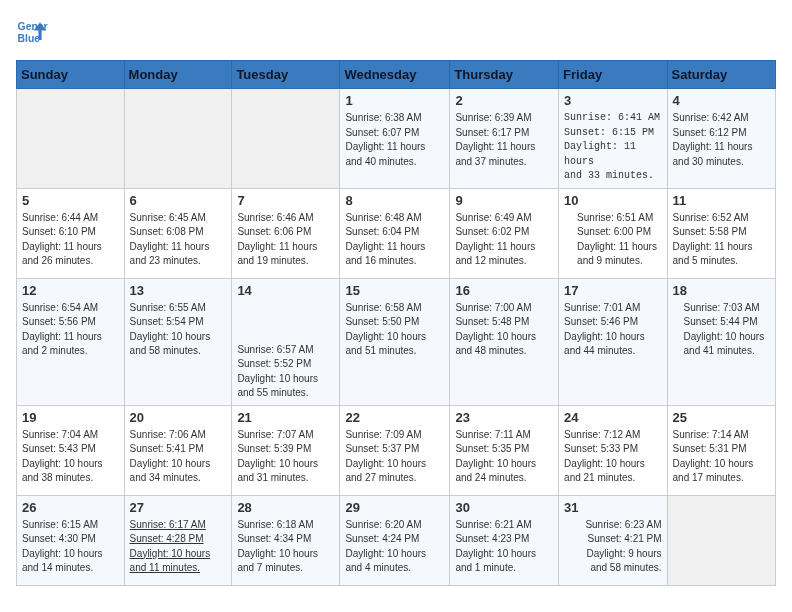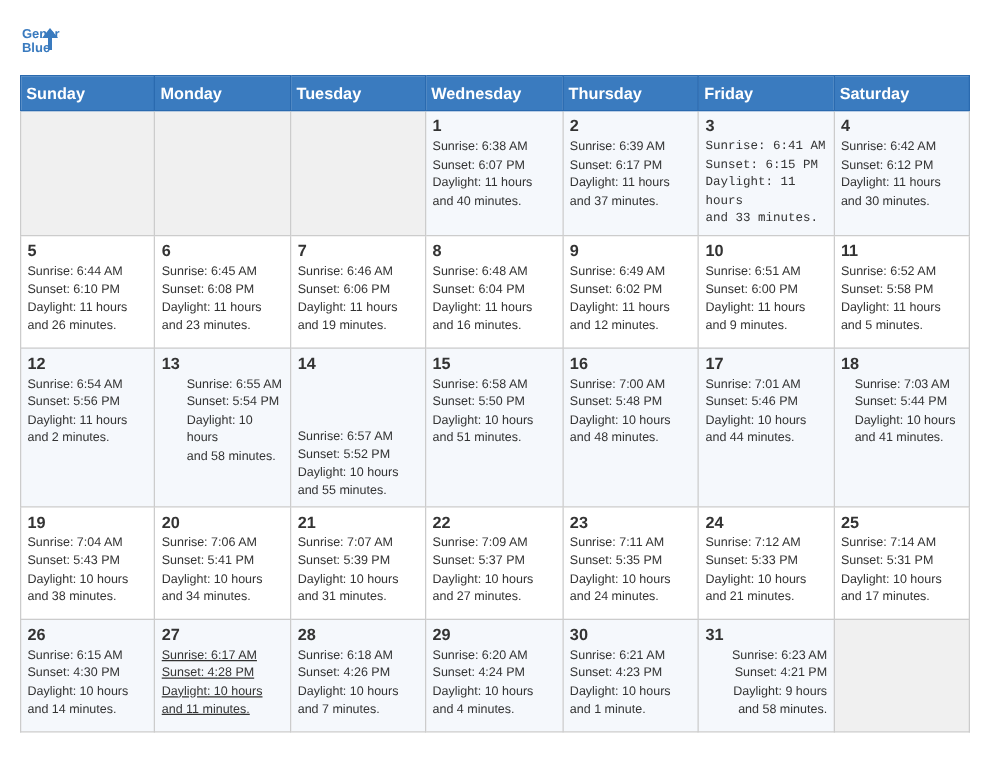--- a/index.html
+++ b/index.html
@@ -36,21 +36,21 @@
     .location {
       font-size: 16px;
       color: #555;
     }
     table {
       width: 100%;
       border-collapse: collapse;
     }
     thead tr {
       background-color: #3a7bbf;
-      color: #ffffff;
+      color: #0f172a;
     }
     thead th {
       padding: 6px 4px;
       font-size: 13px;
       font-weight: bold;
       text-align: left;
       border: 1px solid #2a6aaf;
     }
     tbody tr {
       vertical-align: top;
@@ -182,21 +182,21 @@
         </td>
         <td>
           <span class="day-num">9</span>
           <div class="day-info" style="white-space: pre-line;">Sunrise: 6:49 AM
 Sunset: 6:02 PM
 Daylight: 11 hours
 and 12 minutes.</div>
         </td>
         <td>
           <span class="day-num">10</span>
-          <div class="day-info" style="white-space: pre-line;">Sunrise: 6:51 AM
+          <div class="day-info" style="white-space: pre-line; margin-left: 13px;">Sunrise: 6:51 AM
 Sunset: 6:00 PM
 Daylight: 11 hours
 and 9 minutes.</div>
         </td>
         <td>
           <span class="day-num">11</span>
           <div class="day-info" style="white-space: pre-line;">Sunrise: 6:52 AM
 Sunset: 5:58 PM
 Daylight: 11 hours
 and 5 minutes.</div>
@@ -205,21 +205,21 @@
       <tr>
         <td>
           <span class="day-num">12</span>
           <div class="day-info" style="white-space: pre-line;">Sunrise: 6:54 AM
 Sunset: 5:56 PM
 Daylight: 11 hours
 and 2 minutes.</div>
         </td>
         <td>
           <span class="day-num">13</span>
-          <div class="day-info" style="white-space: pre-line; margin-left: 20px;">Sunrise: 6:55 AM
+          <div class="day-info" style="white-space: pre-line;">Sunrise: 6:55 AM
 Sunset: 5:54 PM
 Daylight: 10 hours
 and 58 minutes.</div>
         </td>
         <td>
           <span class="day-num">14</span>
           <div class="day-info" style="white-space: pre-line; margin-top: 45px;">Sunrise: 6:57 AM
 Sunset: 5:52 PM
 Daylight: 10 hours
 and 55 minutes.</div>
@@ -315,21 +315,21 @@
         <td>
           <span class="day-num">27</span>
           <div class="day-info" style="white-space: pre-line; text-decoration: underline;">Sunrise: 6:17 AM
 Sunset: 4:28 PM
 Daylight: 10 hours
 and 11 minutes.</div>
         </td>
         <td>
           <span class="day-num">28</span>
           <div class="day-info" style="white-space: pre-line;">Sunrise: 6:18 AM
-Sunset: 4:26 PM
+Sunset: 4:34 PM
 Daylight: 10 hours
 and 7 minutes.</div>
         </td>
         <td>
           <span class="day-num">29</span>
           <div class="day-info" style="white-space: pre-line;">Sunrise: 6:20 AM
 Sunset: 4:24 PM
 Daylight: 10 hours
 and 4 minutes.</div>
         </td>

